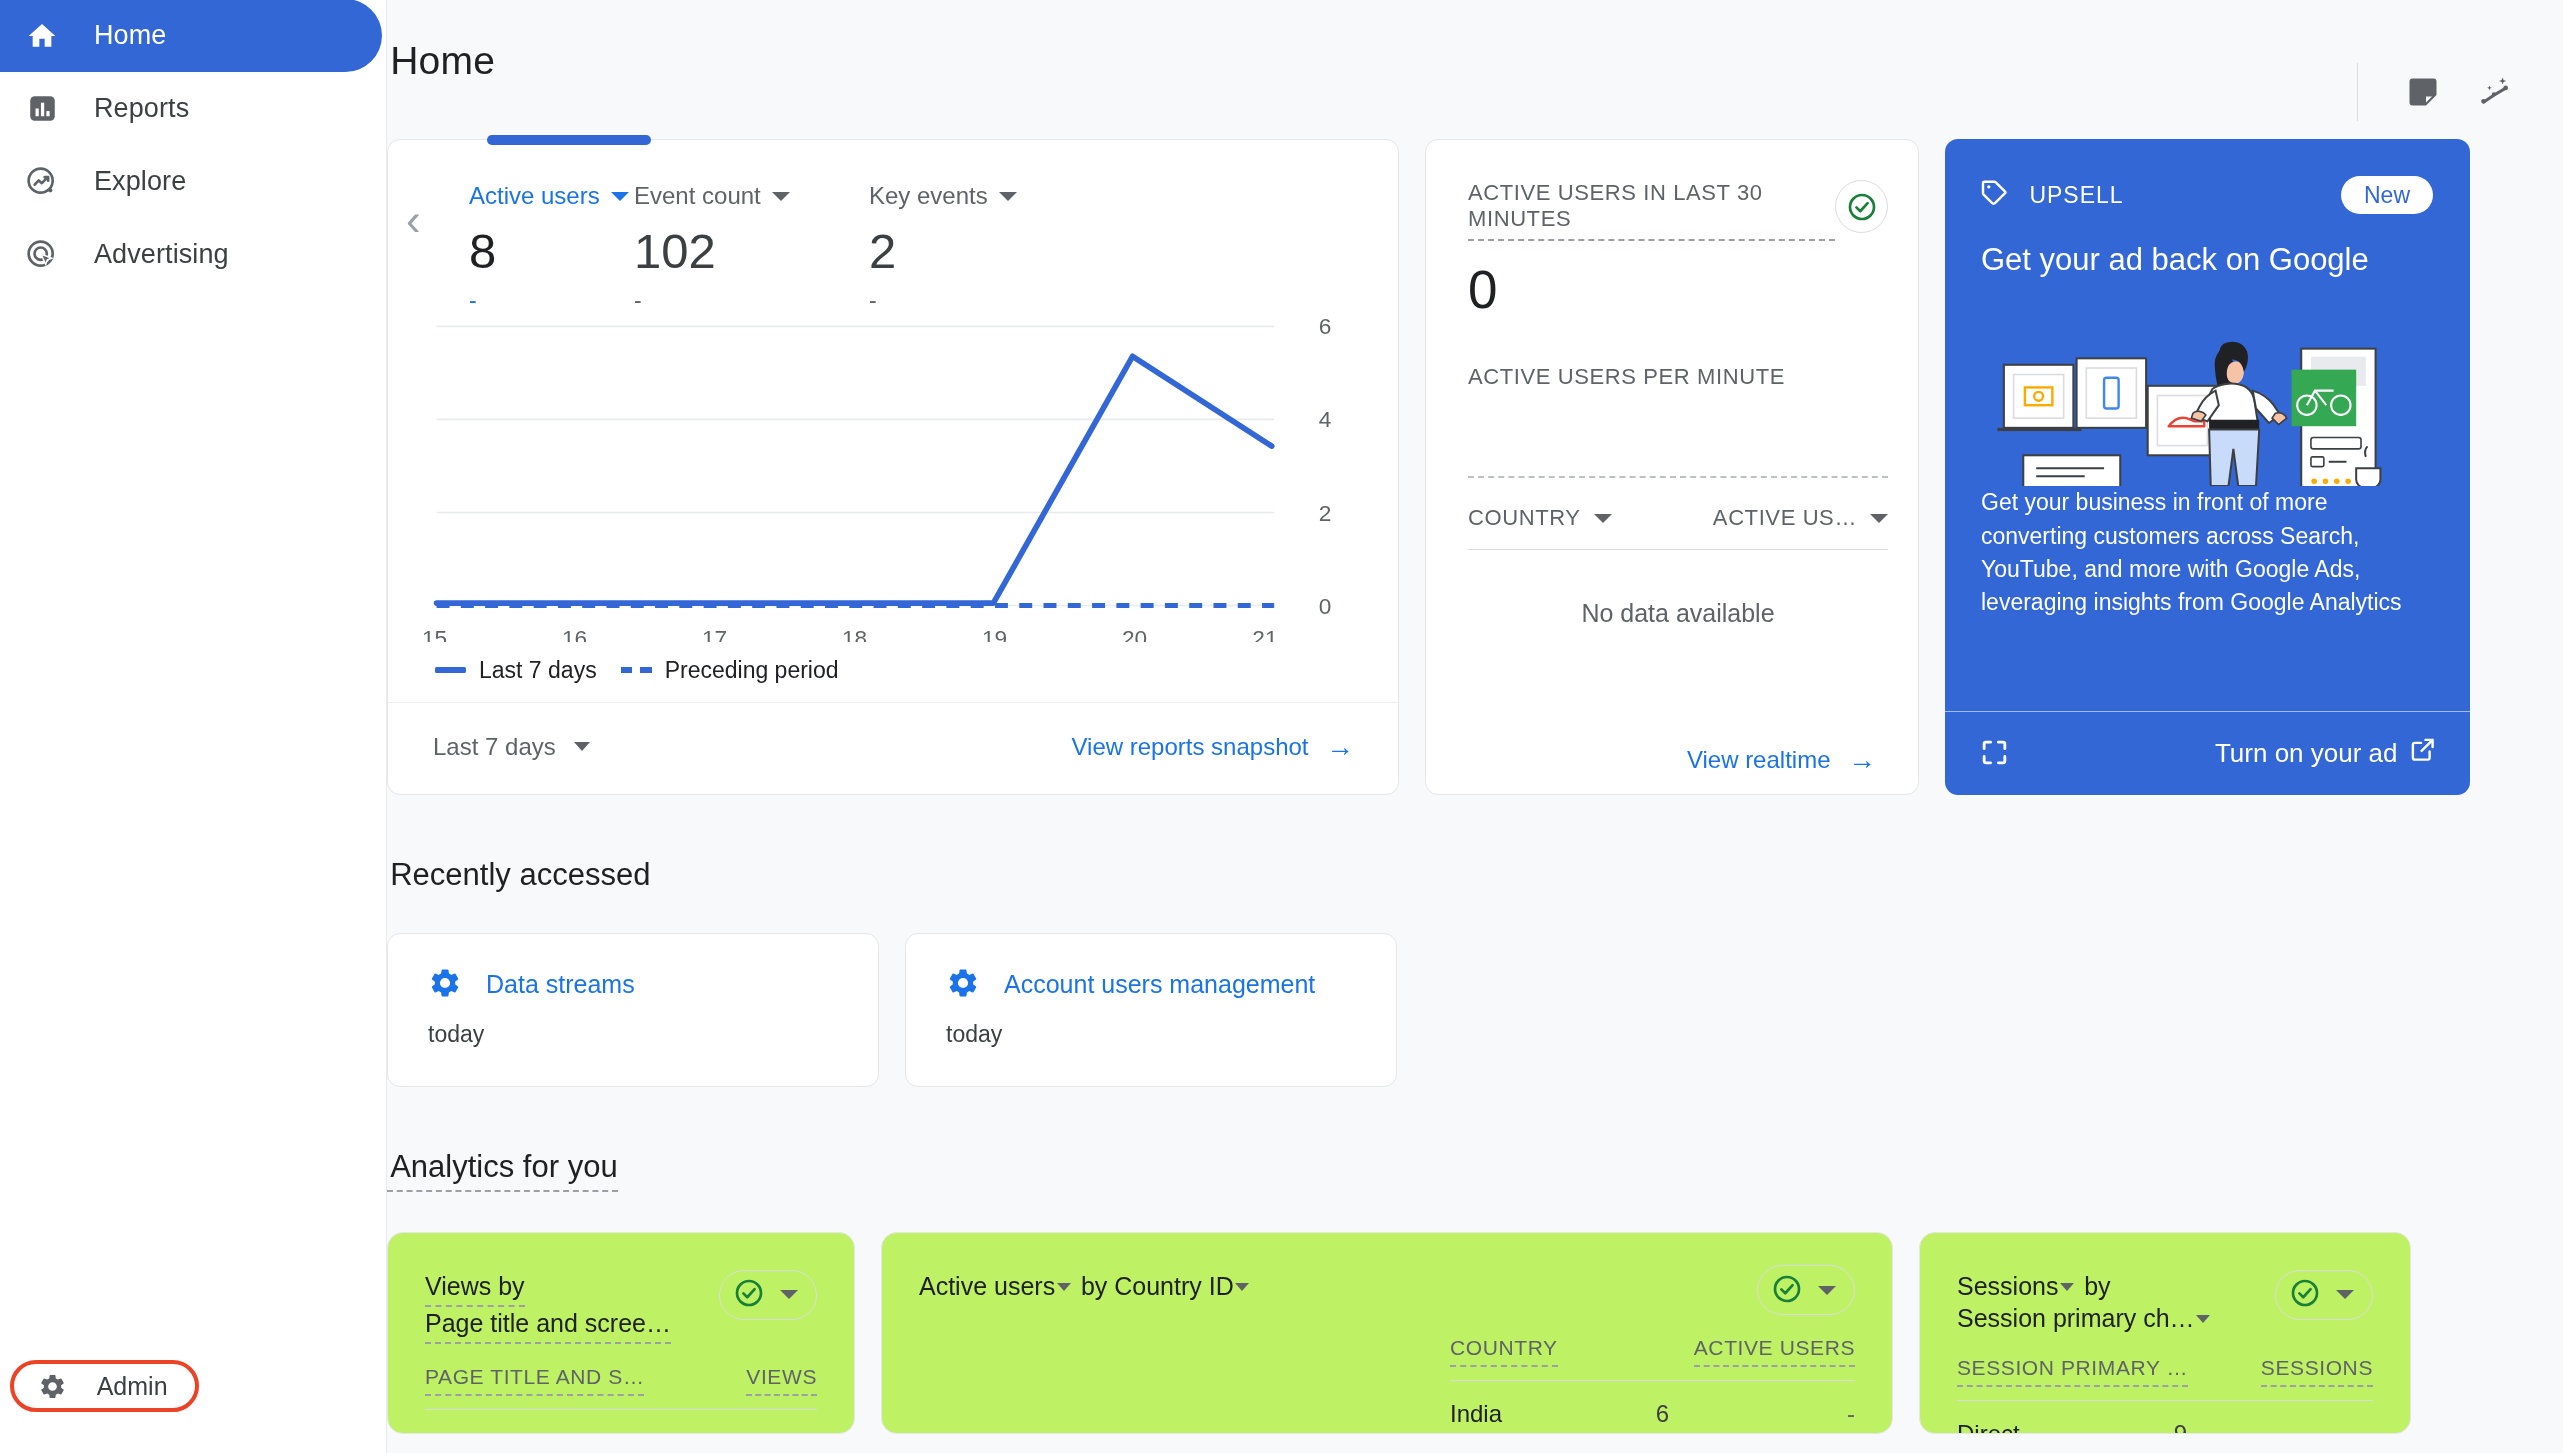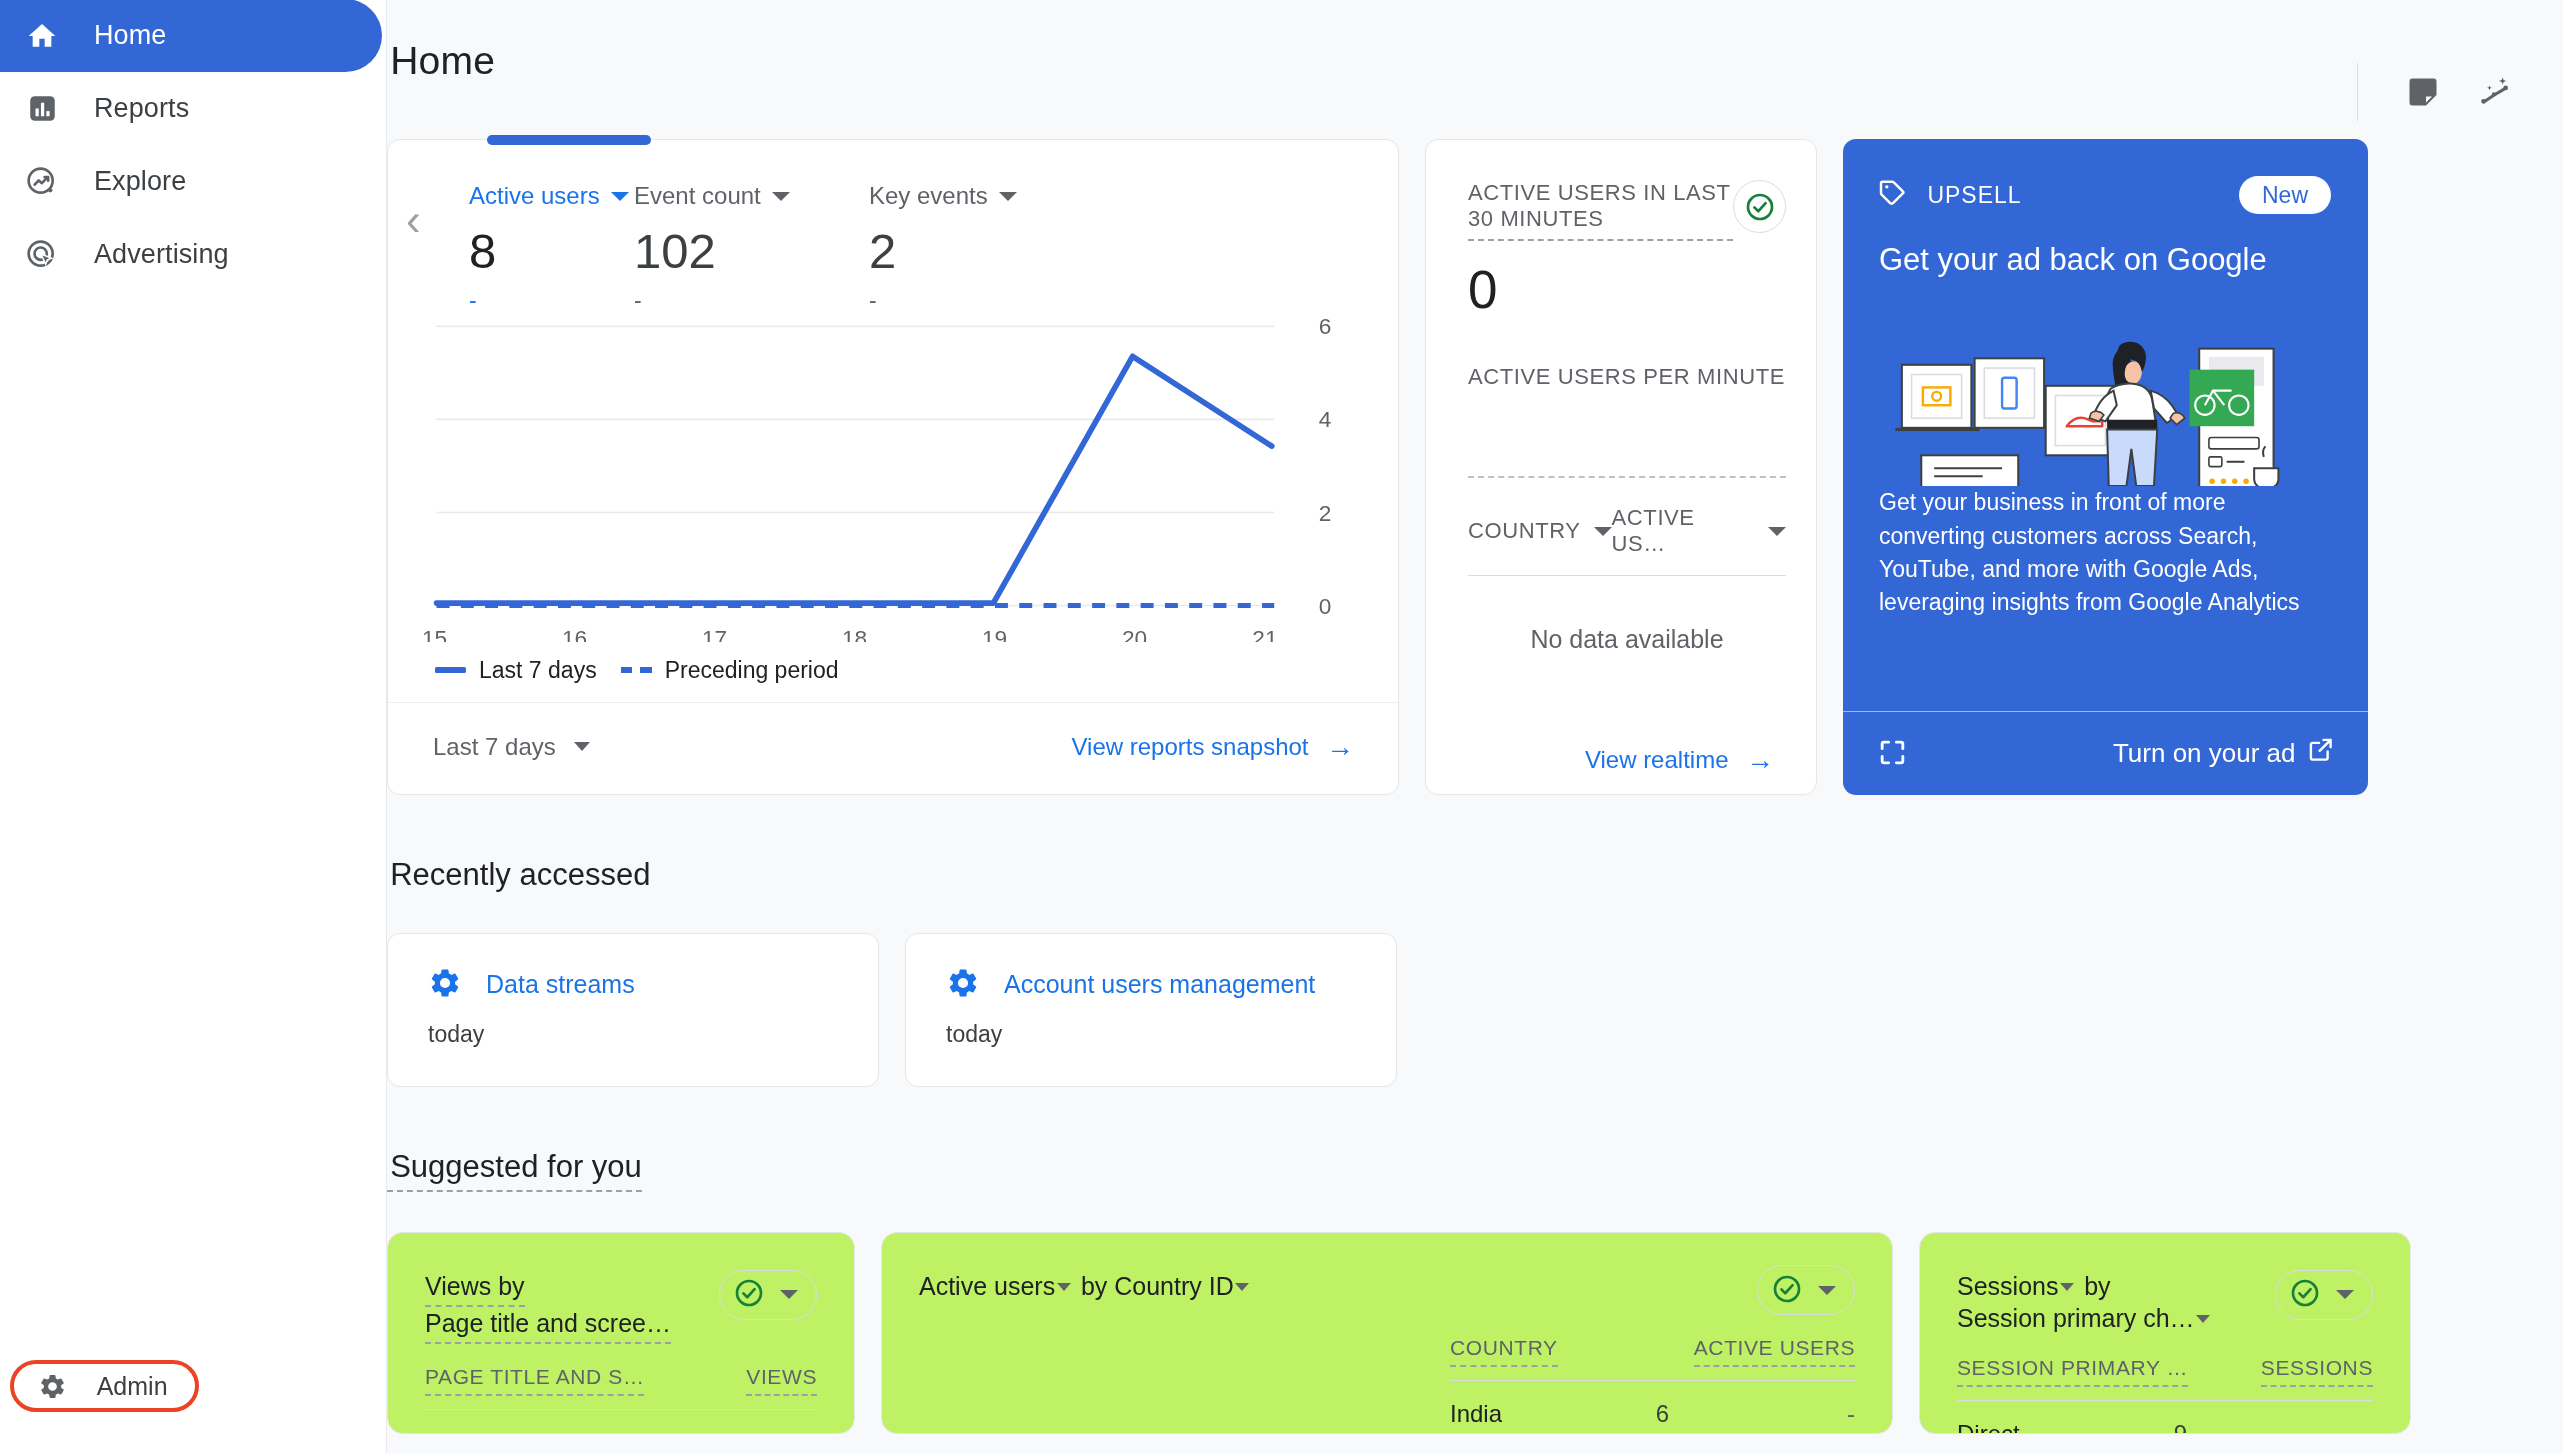--- a/index.html
+++ b/index.html
@@ -126,21 +126,21 @@
     display: flex; align-items: center; justify-content: space-between;
     padding: 0 44px 0 45px; height: 89px;
     border-top: 0.8px solid #EDEEF0; margin-top: 18px;
   }
   .date-sel { display: flex; align-items: center; gap: 18px; font-size: 24px; color: #5F6368; cursor: pointer; }
   .date-sel .caret { border-top-color: #5F6368; border-left-width: 8px; border-right-width: 8px; border-top-width: 9px; }
   .link-cta { display: flex; align-items: center; gap: 18px; font-size: 24px; color: #1A73E8; cursor: pointer; }
   .arrow-r { font-size: 27.5px; line-height: 1; }
 
   
-  .card-realtime { width: 392px; height: 656px; position: relative; padding: 40px 30px 0 42px; }
+  .card-realtime { width: 494px; height: 656px; position: relative; padding: 40px 30px 0 42px; }
   .rt-head { display: flex; align-items: flex-start; justify-content: space-between; }
   .rt-title {
     font-size: 22px; letter-spacing: 0.6px; color: #5F6368;
     border-bottom: 2.4px dashed #9AA0A6; padding-bottom: 6.5px; cursor: pointer;
   }
   .rt-check { width: 53px; height: 53px; border-radius: 50%; border: 1.6px solid #DADCE0; display:flex; align-items:center; justify-content:center; cursor:pointer; flex: 0 0 53px; }
   .rt-value { font-size: 53px; color: #202124; margin-top: 18px; }
   .rt-sub { font-size: 22px; letter-spacing: 0.6px; color: #5F6368; margin-top: 44px; }
   .rt-sparkline { height: 86px; }
   .rt-divider { border-top: 2.4px dashed #BDC1C6; margin: 0 0 0 0; }
@@ -550,21 +550,21 @@
                   <path d="M19.14 12.94a7.43 7.43 0 0 0 .06-.94 7.43 7.43 0 0 0-.06-.94l2.03-1.58a.49.49 0 0 0 .12-.61l-1.92-3.32a.48.48 0 0 0-.59-.22l-2.39.96a7.02 7.02 0 0 0-1.62-.94l-.36-2.54a.48.48 0 0 0-.48-.41h-3.84a.48.48 0 0 0-.48.41l-.36 2.54c-.59.24-1.13.56-1.62.94l-2.39-.96a.48.48 0 0 0-.59.22L2.73 8.87a.49.49 0 0 0 .12.61l2.03 1.58c-.04.31-.06.63-.06.94 0 .31.02.63.06.94l-2.03 1.58a.49.49 0 0 0-.12.61l1.92 3.32c.12.22.38.3.59.22l2.39-.96c.49.38 1.03.7 1.62.94l.36 2.54c.4.24.24.41.48.41h3.84c.24 0 .44-.17.48-.41l.36-2.54c.59-.24 1.13-.56 1.62-.94l2.39.96c.22.08.47 0 .59-.22l1.92-3.32a.49.49 0 0 0-.12-.61zM12 15.6A3.6 3.6 0 1 1 12 8.4a3.6 3.6 0 0 1 0 7.2z"></path>
                 </svg>
             </span>
             <span class="recent-link">Account users management</span>
           </div>
           <div class="recent-time">today</div>
         </div>
       </div>
 
       <div style="padding-top:62px">
-        <span class="section-title dotted" style="padding-top:0">Suggested for you</span>
+        <span class="section-title dotted" style="padding-top:0">Analytics for you</span>
       </div>
 
       <div class="suggest-row">
 
         <section class="card-sug sug-a">
           <div class="sug-head">
             <div class="sug-title">
               <span class="dot">Views by</span><br>
               <span class="dot">Page title and scree…</span>
             </div>

